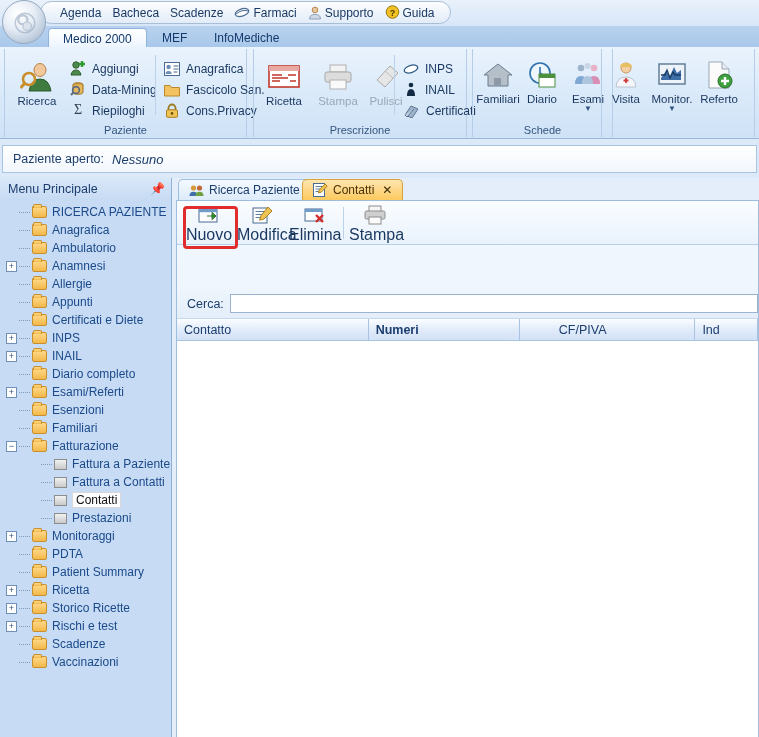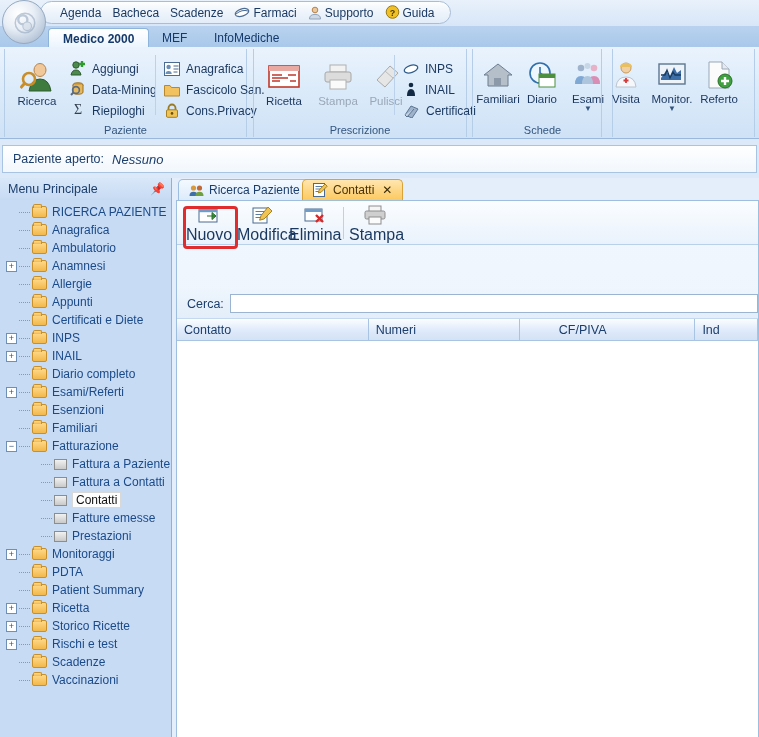--- a/index.html
+++ b/index.html
@@ -50,21 +50,21 @@
   .rtab {
     position: absolute; top: 2px; height: 20px; line-height: 20px;
     padding: 0 14px; font-size: 12px; color: #14396b;
     border-radius: 4px 4px 0 0; cursor: default;
   }
   .rtab.active {
     background: linear-gradient(to bottom, #ffffff 0%, #f4f9ff 60%, #eaf3fd 100%);
     border: 1px solid #8fb4dc; border-bottom: none;
     color: #14396b;
   }
-  .rtab.t0 { left: 48px; font-weight: bold; }
+  .rtab.t0 { left: 48px; }
   .rtab.t1 { left: 148px; }
   .rtab.t2 { left: 200px; }
 
   
   .ribbon {
     position: absolute; left: 0; top: 47px; width: 759px; height: 92px;
     background: linear-gradient(to bottom, #eaf3fd 0%, #dcebfa 45%, #cfe2f6 100%);
     border-bottom: 1px solid #9ab8dc;
   }
   .rgroup {
@@ -597,26 +597,20 @@
         <div class="tnode lvl1 selected">
           <span class="exp blank"></span>
           <span class="dots"></span>
           <span class="sqicon"></span>
           <span class="tl">Contatti</span>
         </div>
         <div class="tnode lvl1">
           <span class="exp blank"></span>
           <span class="dots"></span>
           <span class="sqicon"></span>
-          <span class="tl">Fatture emesse</span>
-        </div>
-        <div class="tnode lvl1">
-          <span class="exp blank"></span>
-          <span class="dots"></span>
-          <span class="sqicon"></span>
           <span class="tl">Prestazioni</span>
         </div>
         <div class="tnode">
           <span class="exp">+</span>
           <span class="dots"></span>
           <span class="folder"></span>
           <span class="tl">Monitoraggi</span>
         </div>
         <div class="tnode">
           <span class="exp blank"></span>
@@ -732,21 +726,21 @@
       </div>
 
       <div class="searchrow">
         <span class="lbl">Cerca:</span>
         <input type="text" value="" style="">
       </div>
 
       <div class="grid">
         <div class="ghead" id="ghead">
             <div class="hc" style="width: 203px;">Contatto</div>
-            <div class="hc" style="width: 160px;">Numeri</div>
+            <div class="hc" style="width: 160px; font-weight: bold;">Numeri</div>
             <div class="hc" style="width: 152px; margin-left: 32px;">CF/PIVA</div>
             <div class="hc" style="width: 66px;">Ind</div>
           </div>
         <div class="gbody" id="gbody"></div>
       </div>
     </div>
   </div>
 
   <div class="redbox"></div>
 </div>

